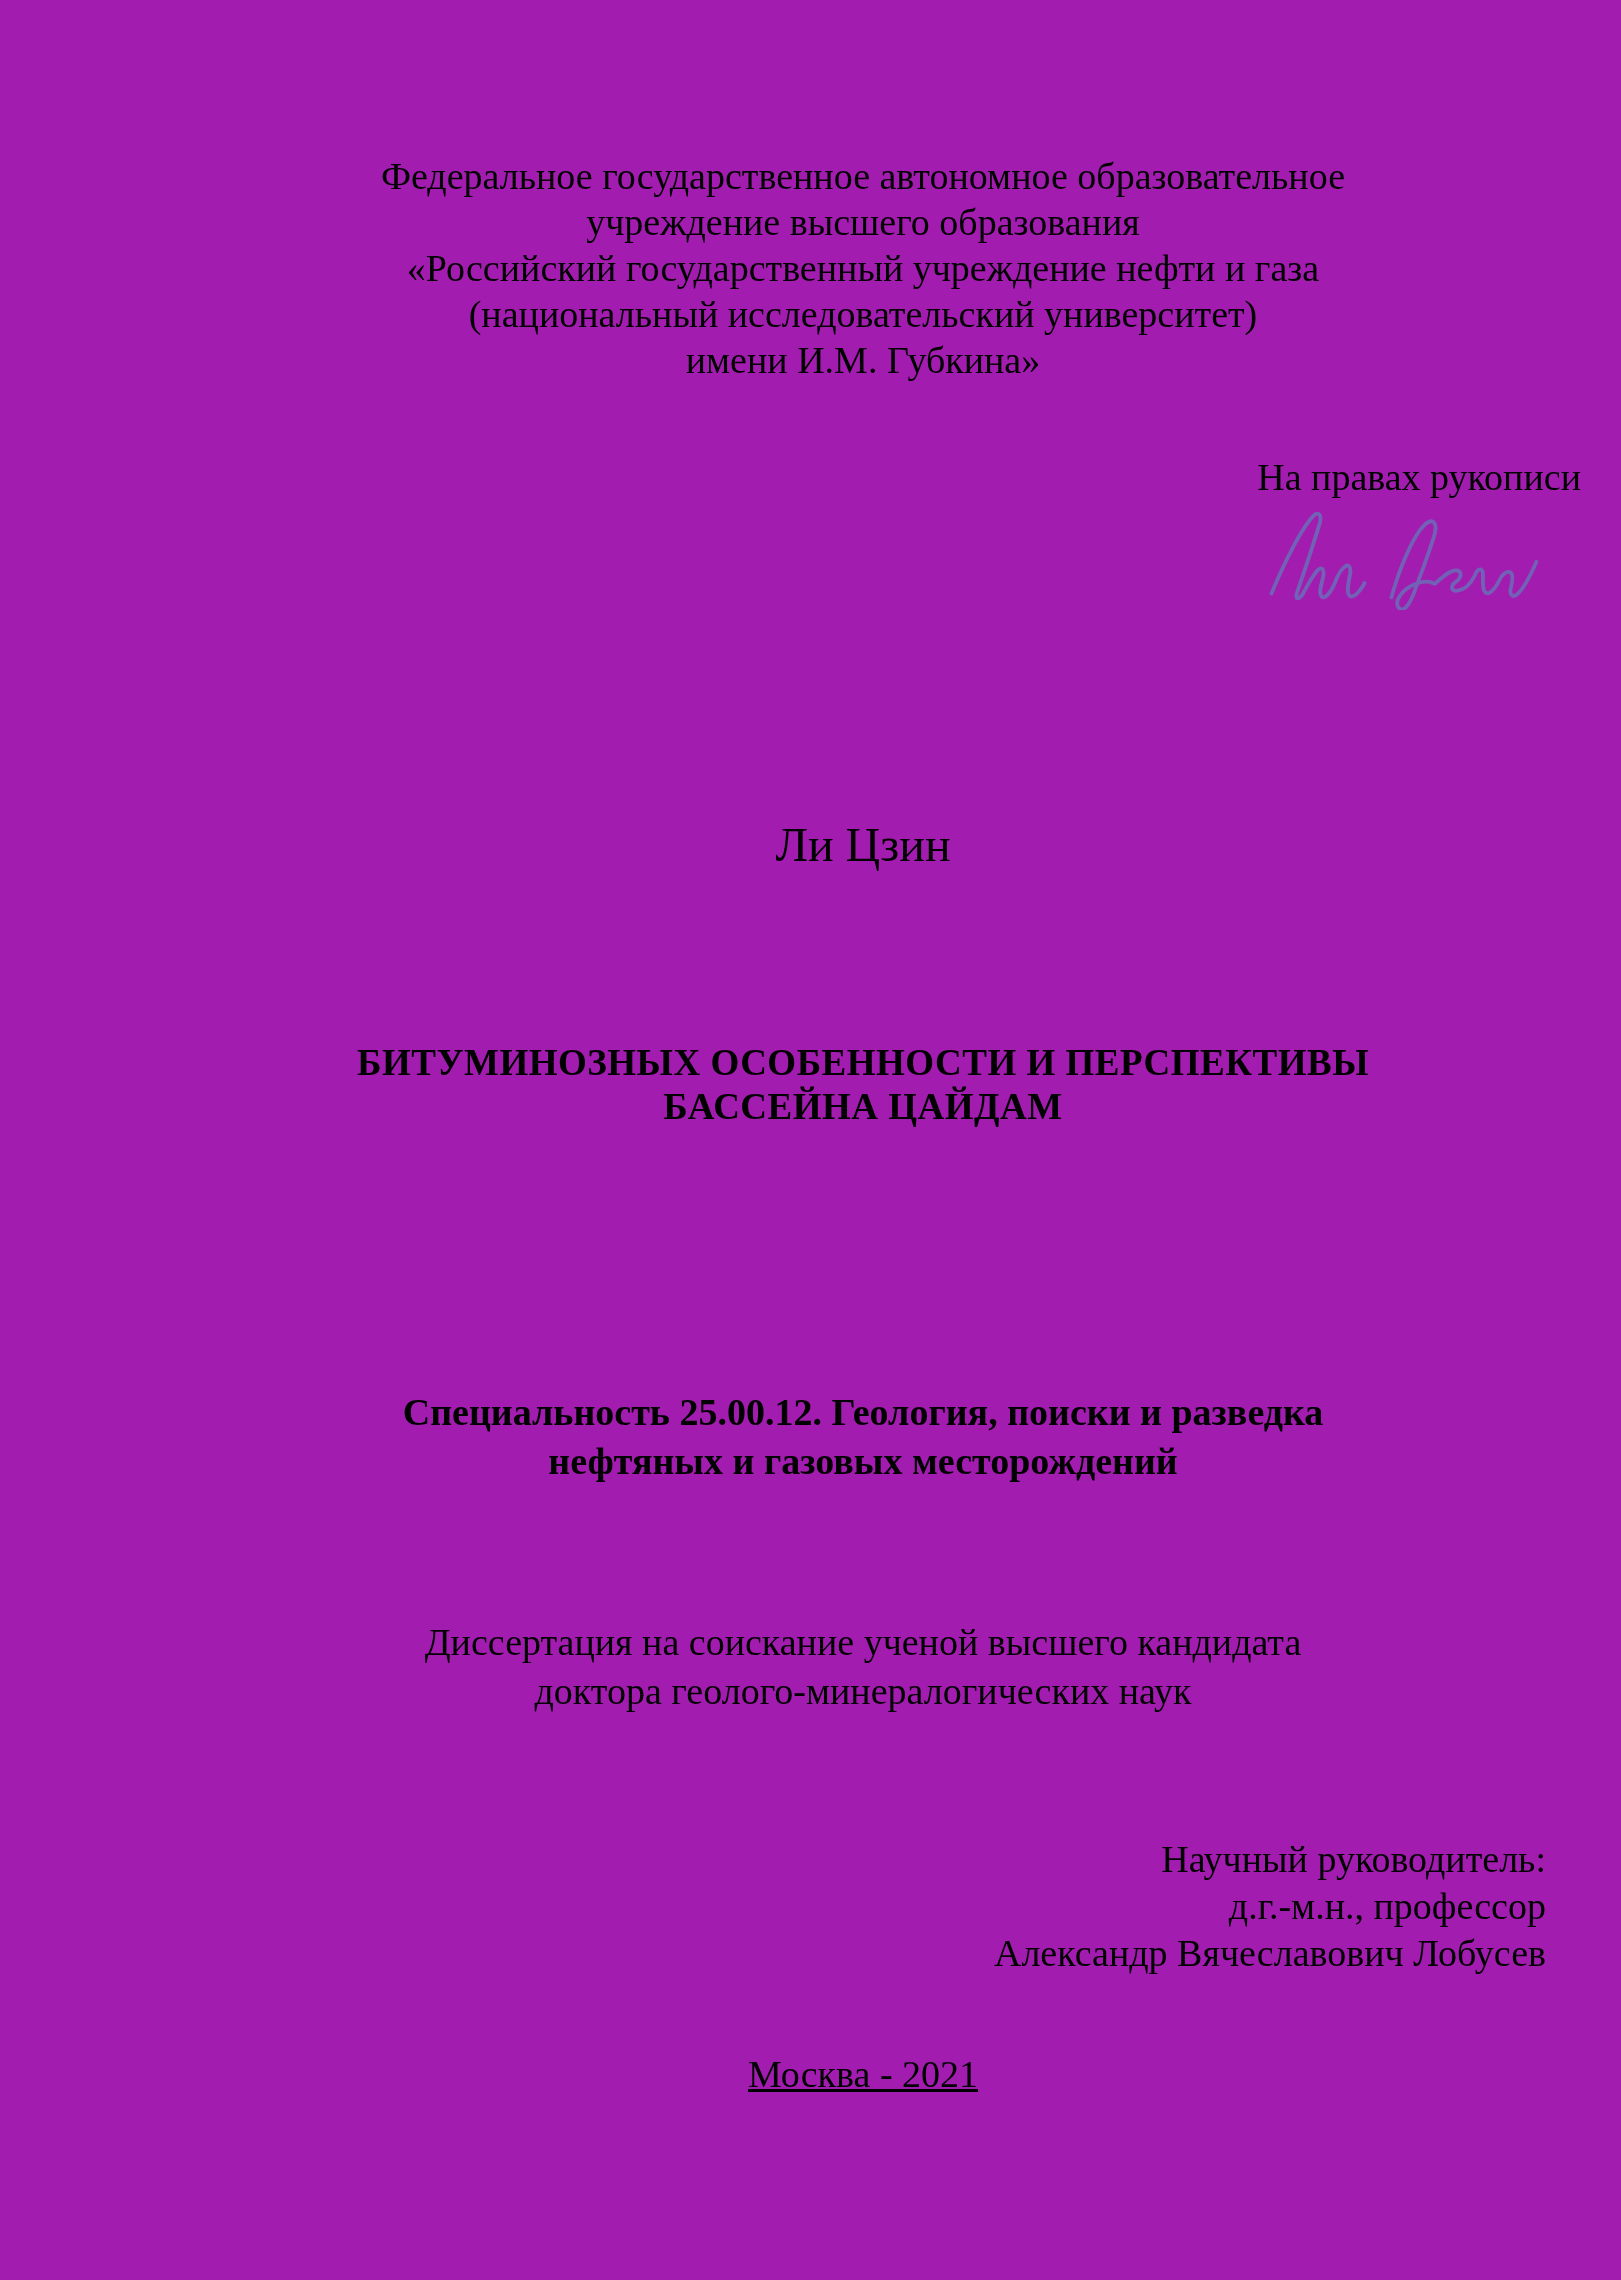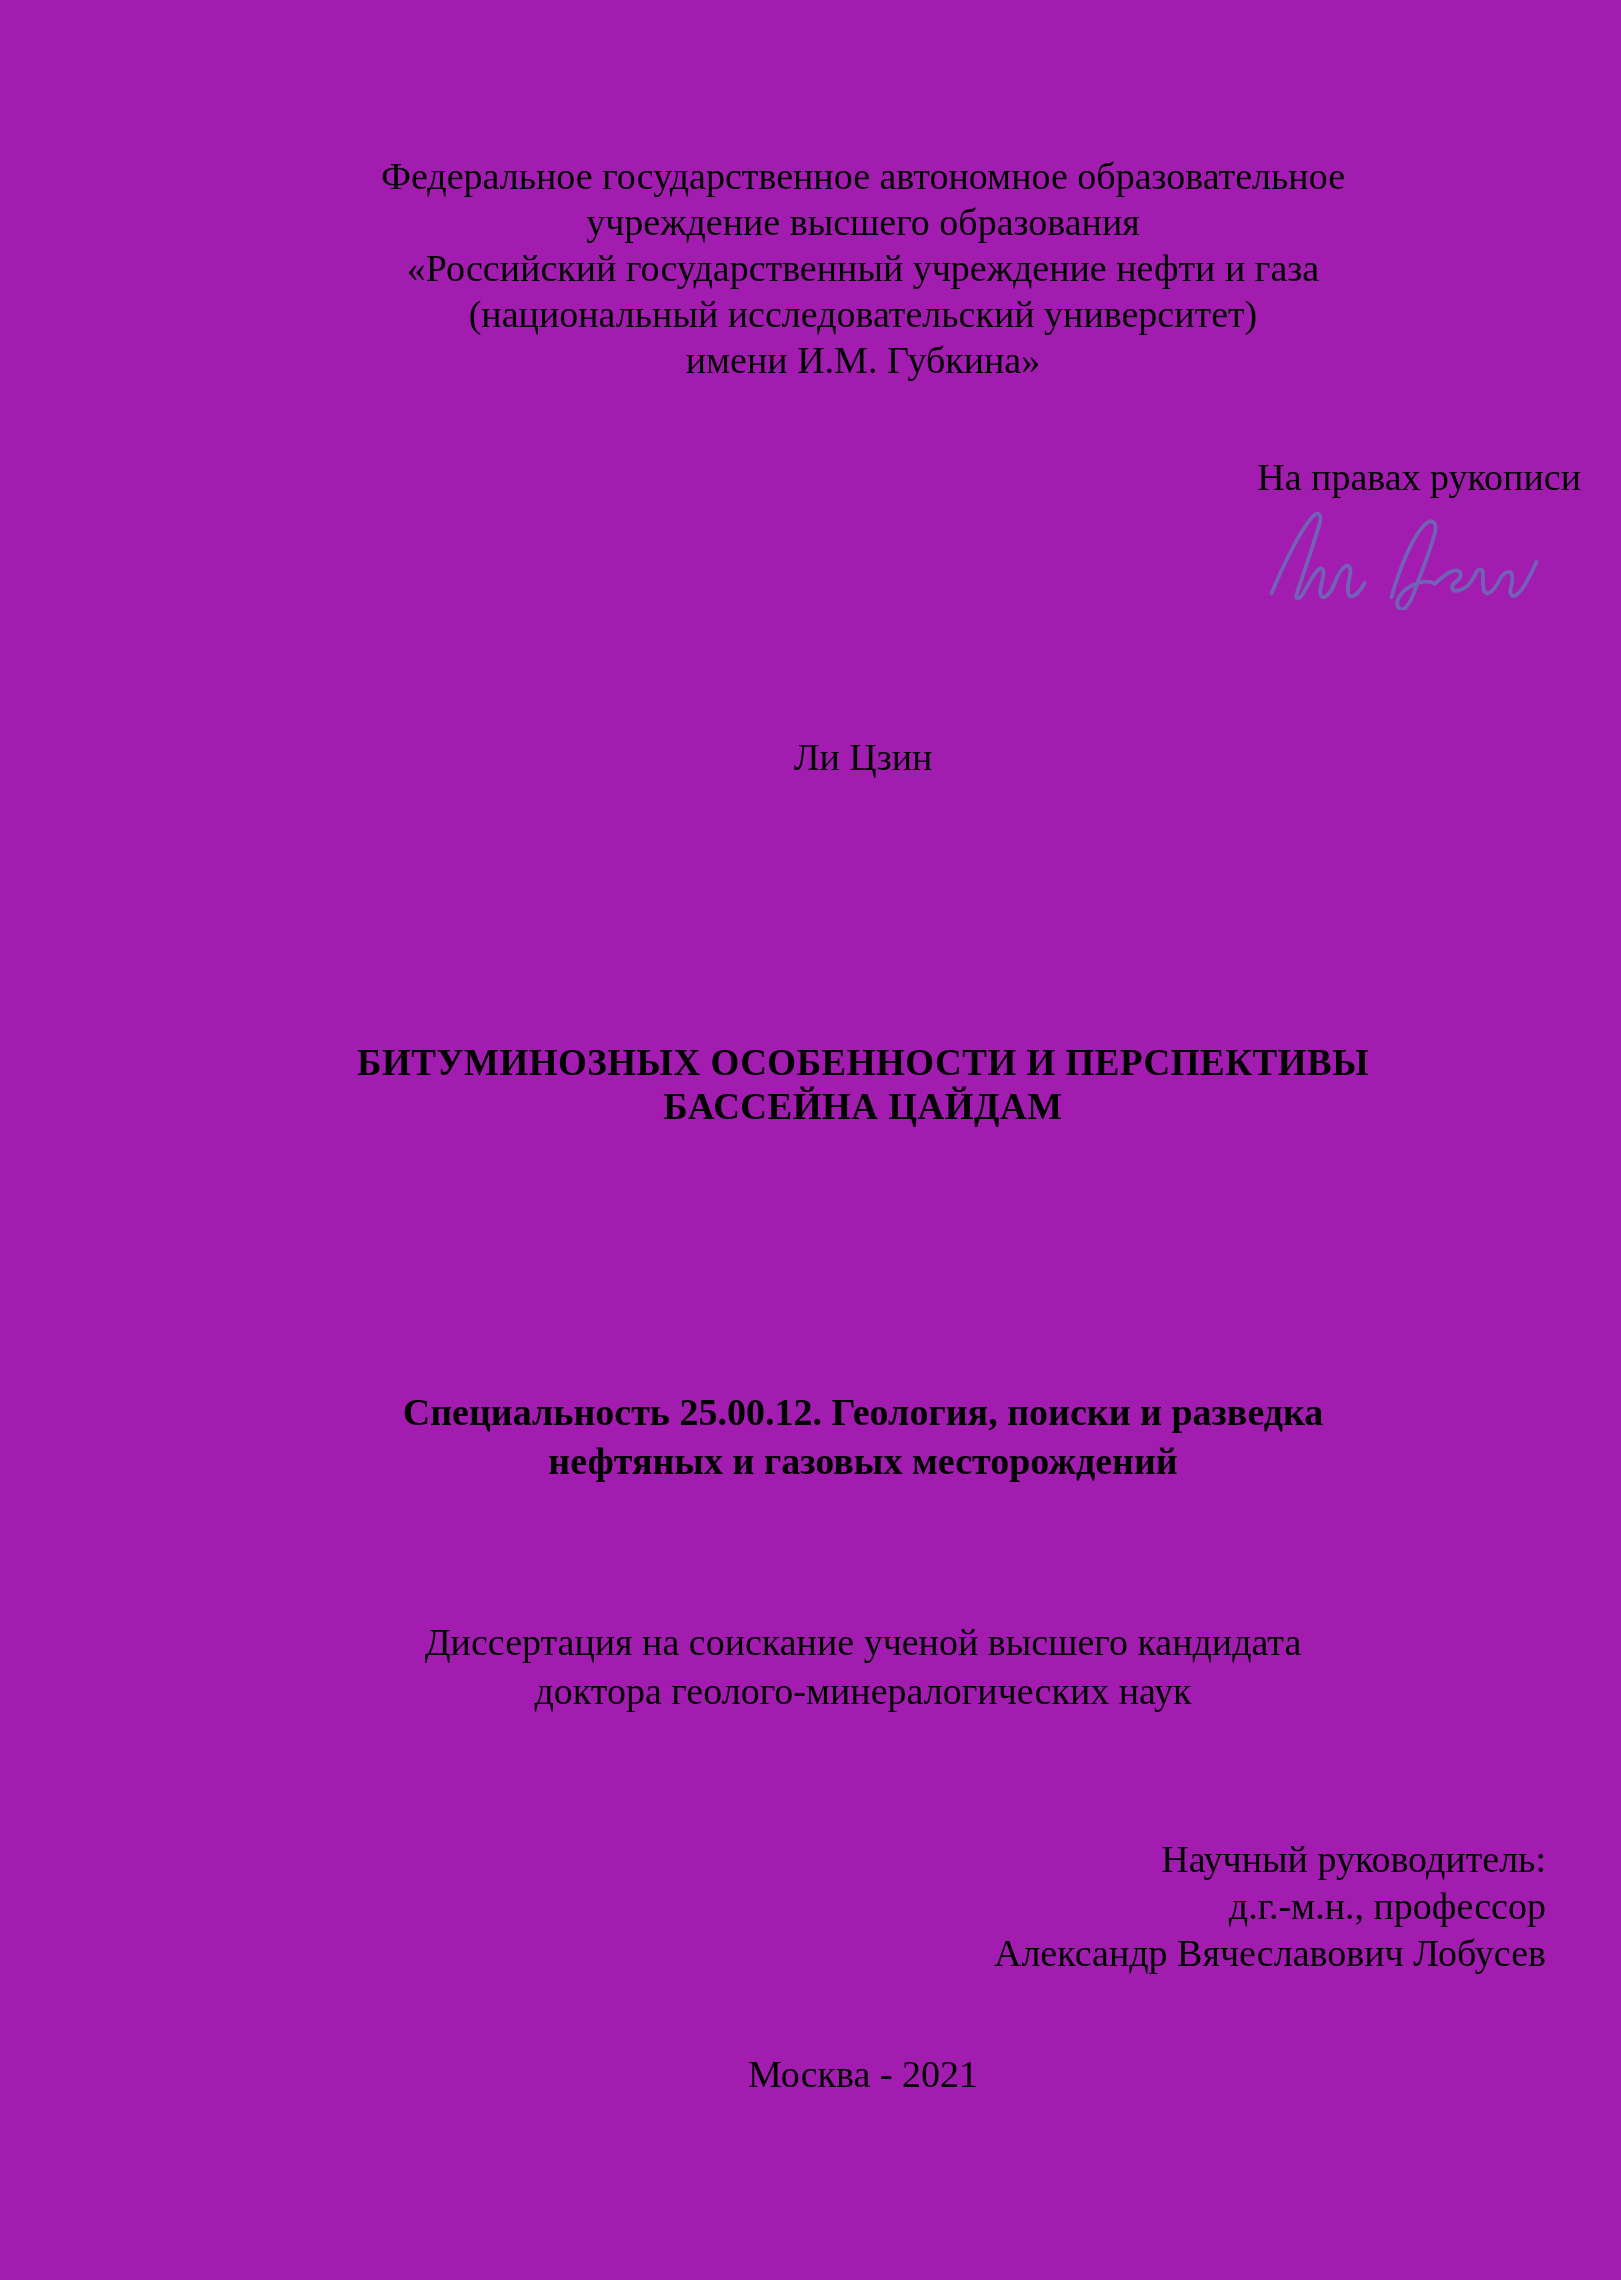--- a/index.html
+++ b/index.html
@@ -16,35 +16,35 @@
   .abs{position:absolute;}
   .centered{left:165px;width:1396px;text-align:center;}
   .line{white-space:nowrap;font-size:38px;line-height:46px;}
 
   .institution{top:153px;}
 
   .manuscript{top:454px;right:40px;font-size:38px;line-height:46px;white-space:nowrap;text-align:right;}
 
   .signature{left:1258px;top:504px;width:288px;height:106px;}
 
-  .author{top:734px;font-size:38px;line-height:46px;}
+  .author{top:822px;font-size:48px;line-height:46px;}
 
   .diss-title{top:1041px;font-weight:bold;}
   .diss-title .line{font-size:37px;line-height:44px;letter-spacing:0.5px;}
 
   .specialty{top:1388px;}
   .specialty .line{line-height:49px;font-weight:bold;}
 
   .degree{top:1618px;}
   .degree .line{line-height:49px;}
 
   .supervisor{top:1836px;right:75px;text-align:right;}
   .supervisor .line{line-height:47px;}
 
-  .city{top:2051px;font-size:38px;line-height:46px;}
+  .city{top:2051px;font-size:38px;line-height:46px;text-decoration:underline;}
 </style>
 </head>
 <body>
 
 <div class="page">
 
   <div class="abs centered institution">
     <div class="line">Федеральное государственное автономное образовательное</div>
     <div class="line">учреждение высшего образования</div>
     <div class="line">«Российский государственный учреждение нефти и газа</div>

